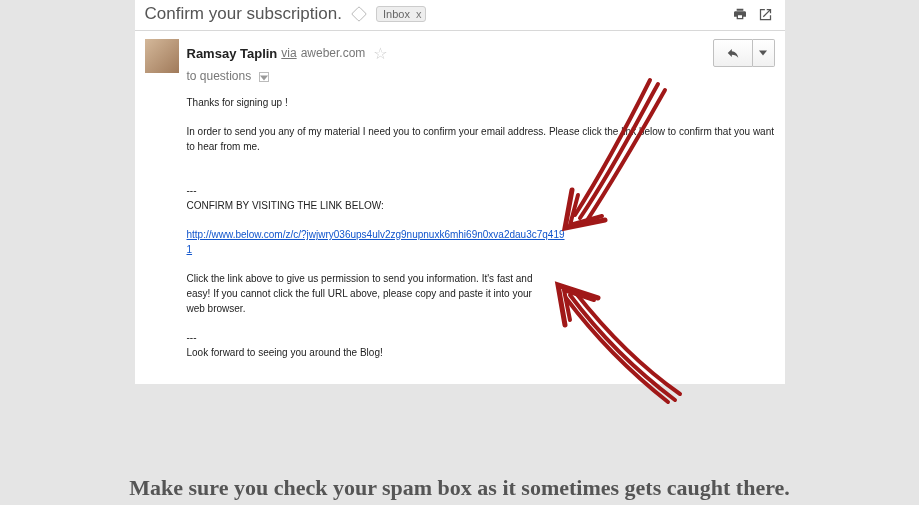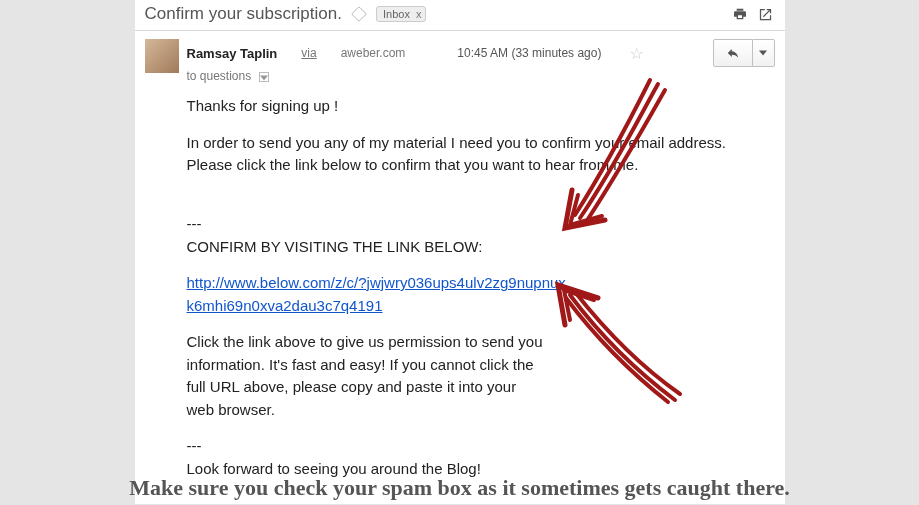--- a/index.html
+++ b/index.html
@@ -78,21 +78,21 @@
     height: 34px;
     background: #c4a484;
     margin-right: 8px;
     flex-shrink: 0;
     background: linear-gradient(135deg,#d4b89a 0%, #a07a5a 100%);
   }
   .sender-info { flex: 1; }
   .sender-line1 {
     display: flex;
     align-items: center;
-    gap: 24px;
+    gap: 4px;
   }
   .sender-name { font-weight: bold; font-size: 13px; }
   .via { color: #777; text-decoration: underline; font-size: 12px; }
   .via-domain { color: #777; font-size: 12px; }
   .timestamp { color: #555; font-size: 12px; margin-left: 28px; }
   .star {
     color: #ccc;
     font-size: 16px;
     margin-left: 4px;
     margin-right: 4px;
@@ -128,21 +128,21 @@
     display: inline-block;
     width: 10px;
     height: 10px;
     border: 1px solid #bbb;
     margin-left: 4px;
     vertical-align: middle;
     position: relative;
   }
   .body-content {
     padding: 10px 10px 10px 52px;
-    font-size: 15px;
+    font-size: 10px;
     color: #222;
     line-height: 1.5;
   }
   .body-content p { margin-bottom: 14px; }
   .body-content .sep { margin-bottom: 0; }
   .confirm-link {
     color: #1155cc;
     text-decoration: underline;
     word-break: break-all;
     display: inline-block;
@@ -189,21 +189,20 @@
     </span>
   </div>
 
   <div class="sender-row">
     <div class="avatar"></div>
     <div class="sender-info">
       <div class="sender-line1">
         <span class="sender-name">Ramsay Taplin</span>
         <span class="via">via</span>
         <span class="via-domain">aweber.com</span>
-        <span class="timestamp">10:45 AM (33 minutes ago)</span>
         <span class="star">☆</span>
         <div class="reply-controls">
           <div class="reply-btn">
             <svg width="18" height="14" viewBox="0 0 24 24" fill="#555">
                 <path d="M10 9V5l-7 7 7 7v-4.1c5 0 8.5 1.6 11 5.1-1-5-4-10-11-11z"></path>
               </svg>
           </div>
           <div class="more-btn">
             <svg width="8" height="8" viewBox="0 0 10 6" fill="#555">
                 <path d="M0 0l5 6 5-6z"></path>

